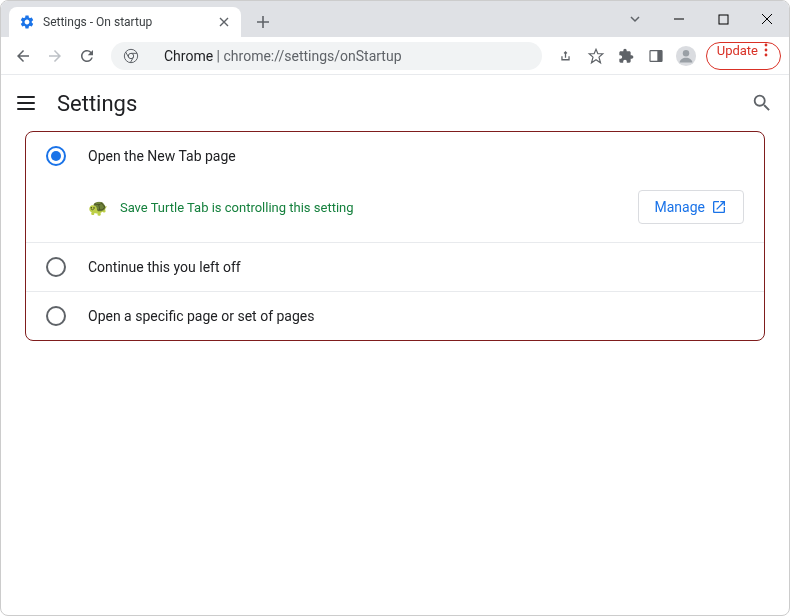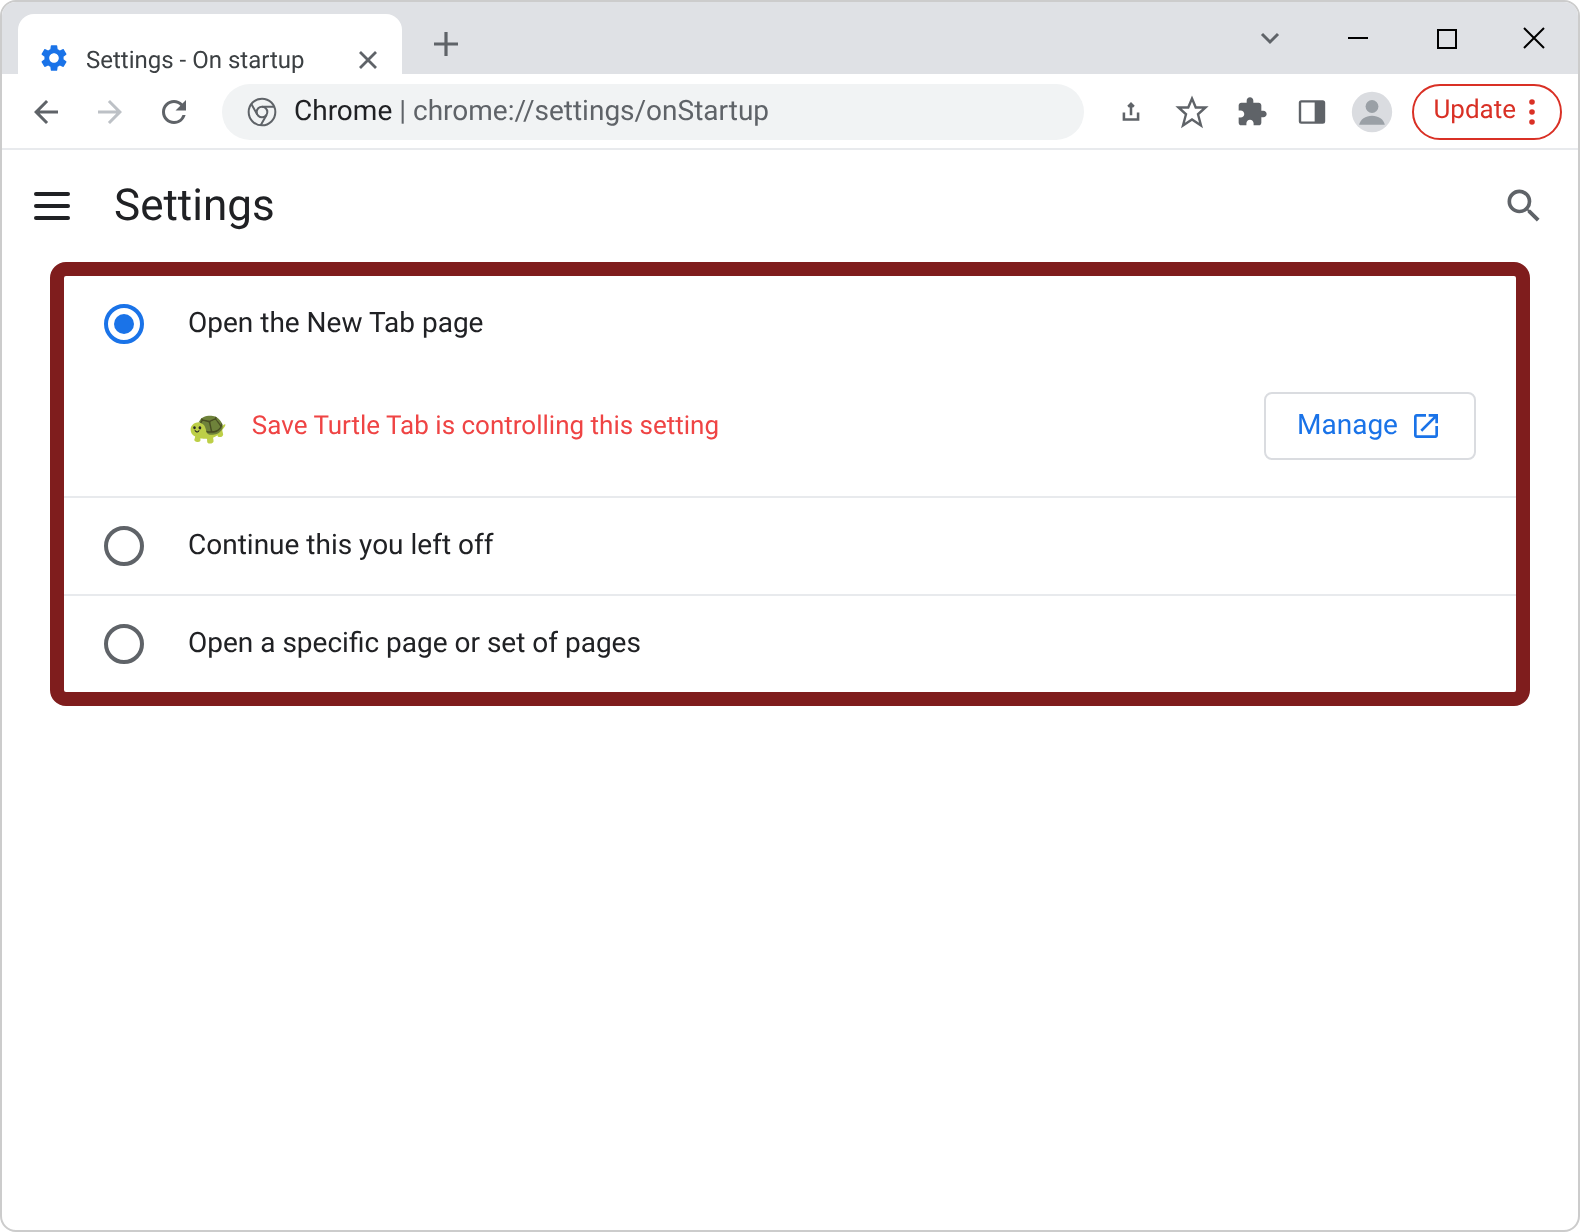--- a/index.html
+++ b/index.html
@@ -5,58 +5,58 @@
 * { margin: 0; padding: 0; box-sizing: border-box; font-family: 'Segoe UI', Roboto, Arial, sans-serif; }
 body { width: 790px; height: 616px; background: #fff; border: 1px solid #ccc; border-radius: 8px; overflow: hidden; position: relative; }
 
 
 .window-controls { position: absolute; top: 0; right: 0; height: 36px; display: flex; align-items: center; }
 .window-controls .wc { width: 44px; height: 36px; display: flex; align-items: center; justify-content: center; color: #000; }
 .window-controls .dropdown-caret { width: 44px; display:flex; justify-content:center; align-items:center; color:#5f6368; }
 
 
 .tab-strip { height: 36px; background: #dfe1e5; display: flex; align-items: flex-end; padding-left: 8px; padding-top: 6px; }
-.tab { background: #fff; height: 30px; border-radius: 8px 8px 0 0; display: flex; align-items: flex-end; padding: 0 10px; width: 192px; position: relative; }
+.tab { background: #fff; height: 30px; border-radius: 8px 8px 0 0; display: flex; align-items: center; padding: 0 10px; width: 232px; position: relative; }
 .tab .favicon { width: 16px; height: 16px; margin-right: 8px; }
 .tab .tab-title { font-size: 12px; color: #3c4043; flex: 1; white-space: nowrap; overflow: hidden; text-overflow: ellipsis; }
 .tab .tab-close { color: #5f6368; font-size: 12px; padding: 2px; }
 .new-tab { width: 28px; height: 28px; display: flex; align-items: center; justify-content: center; color: #5f6368; margin-left: 8px; margin-bottom: 1px; }
 
 
 .toolbar { height: 38px; background: #fff; border-bottom: 1px solid #e8eaed; display: flex; align-items: center; padding: 0 8px; gap: 4px; }
 .tb-icon { width: 28px; height: 28px; display: flex; align-items: center; justify-content: center; color: #5f6368; border-radius: 50%; }
 .tb-icon.disabled { color: #bdc1c6; }
 .omnibox { flex: 1; height: 28px; background: #f1f3f4; border-radius: 14px; display: flex; align-items: center; padding: 0 12px; margin: 0 6px; }
 .omnibox .chrome-icon { margin-right: 8px; color: #5f6368; }
-.omnibox .url-text { font-size: 14px; color: #5f6368; }
+.omnibox .url-text { font-size: 14px; color: #5f6368; margin-left: 17px; }
 .omnibox .url-host { color: #202124; }
 .tb-right { display: flex; align-items: center; gap: 2px; }
-.update-btn { height: 28px; border: 1px solid #d93025; color: #d93025; background: #fff; border-radius: 14px; padding: 0 12px 0 10px; font-size: 13px; display: flex; align-items: center; gap: 6px; margin-left: 4px; }
+.update-btn { height: 28px; border: 1px solid #d93025; color: #d93025; background: #fff; border-radius: 14px; padding: 0 12px 0 10px; font-size: 13px; display: flex; align-items: flex-start; gap: 6px; margin-left: 4px; }
 .update-btn .dots { color: #d93025; }
 
 
 .settings-header { height: 56px; display: flex; align-items: center; padding: 0 16px; }
 .hamburger { width: 24px; height: 24px; display: flex; flex-direction: column; justify-content: center; gap: 4px; margin-right: 16px; }
 .hamburger span { height: 2px; background: #202124; width: 18px; border-radius: 1px; }
 .settings-title { font-size: 22px; color: #202124; font-weight: 400; flex: 1; }
 .search-icon { color: #5f6368; }
 
 
 .content { padding: 0 24px; }
 .section-title { font-size: 14px; color: #5f6368; padding: 18px 16px 16px; }
-.card { border: 7px solid #7f1d1d; border-radius: 8px; background: #fff; }
+.card { border: 1px solid #7f1d1d; border-radius: 8px; background: #fff; }
 .option-row { display: flex; align-items: center; padding: 14px 20px; min-height: 48px; }
 .radio { width: 20px; height: 20px; border-radius: 50%; margin-right: 22px; flex-shrink: 0; position: relative; }
 .radio.unchecked { border: 2px solid #5f6368; }
 .radio.checked { border: 2px solid #1a73e8; }
 .radio.checked::after { content: ''; position: absolute; width: 10px; height: 10px; background: #1a73e8; border-radius: 50%; top: 50%; left: 50%; transform: translate(-50%, -50%); }
 .option-label { font-size: 14px; color: #202124; }
 .sub-row { display: flex; align-items: center; padding: 10px 20px 18px 62px; }
 .ext-icon { font-size: 16px; margin-right: 12px; }
-.sub-text { font-size: 13px; color: #ef4444; flex: 1; }
+.sub-text { font-size: 13px; color: #15803d; flex: 1; }
 .action-btn { height: 34px; border: 1px solid #dadce0; background: #fff; color: #1a73e8; font-size: 14px; padding: 0 16px; border-radius: 4px; display: flex; align-items: center; gap: 6px; margin-left: 8px; }
 .divider { height: 1px; background: #e8eaed; margin: 0; }
 
 svg { display: block; }
 </style>
 </head>
 <body>
 
 <div class="tab-strip">
   <div class="tab">

